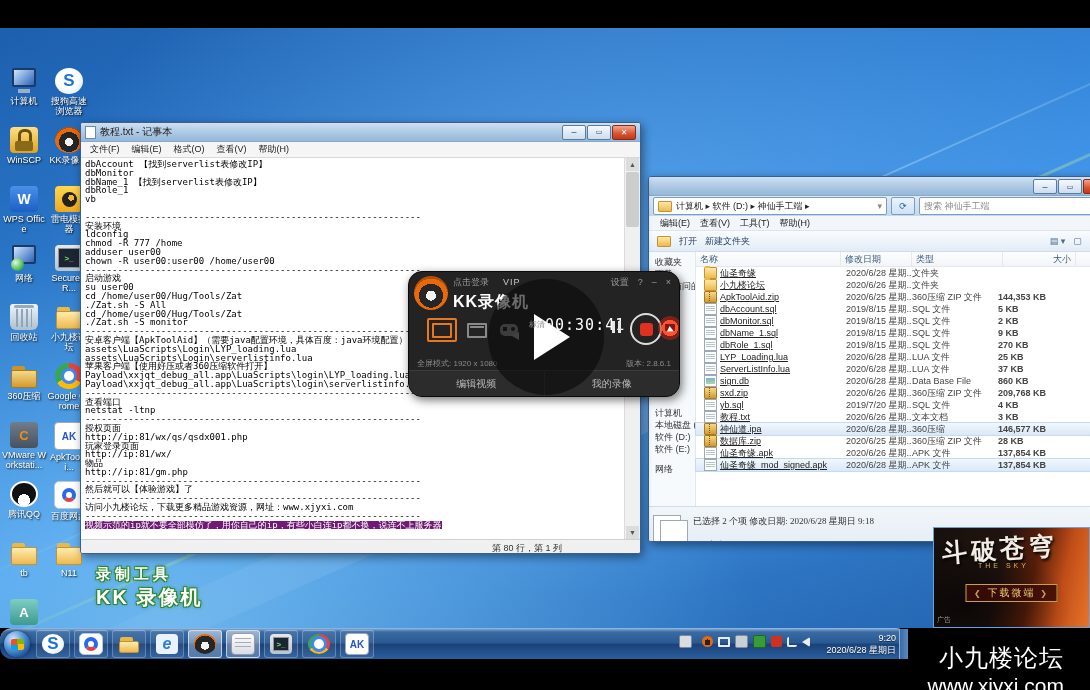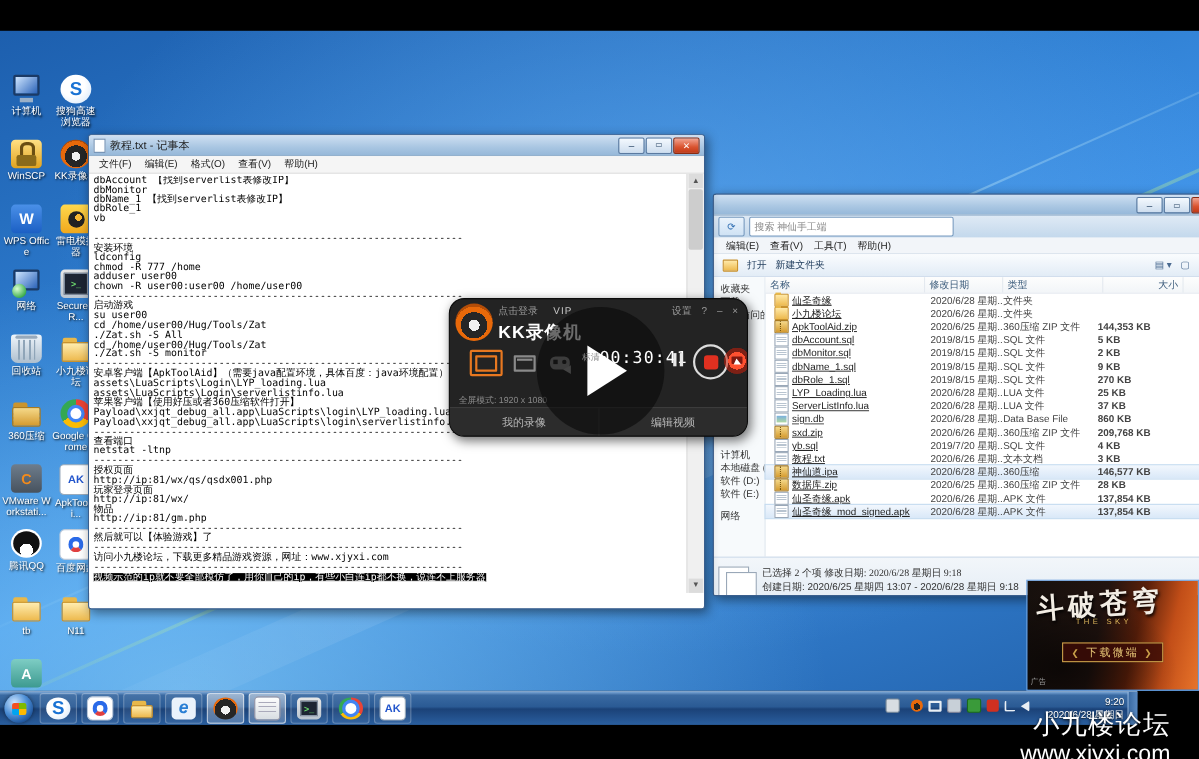--- a/index.html
+++ b/index.html
@@ -97,21 +97,21 @@
   .wb.close{background:linear-gradient(#f2a490,#d9522e 60%,#c03a18);color:#fff;border-color:#8a2a10;}
   .wb.min::before{content:"–";} .wb.max::before{content:"▭";font-size:7px;} .wb.close::before{content:"✕";font-size:8px;}
   .pageic{width:9px;height:11px;background:#fff;border:1px solid #6a8ab0;}
   
   #notepad{left:80px;top:90px;width:559px;height:430px;margin-top:32px;}
   .menubar{height:15px;background:#f5f5f5;border-bottom:1px solid #d9d9d9;display:flex;align-items:center;padding-left:4px;gap:2px;}
   .mitem{padding:0 5px;font-size:9px;color:#222;}
   .np-body{position:relative;height:381px;background:#fff;}
   .np-text{position:absolute;left:4px;top:2px;right:19px;bottom:0;overflow:hidden;
     font-family:"DejaVu Sans Mono","Liberation Mono",monospace;font-size:9px;line-height:8.8px;white-space:pre;color:#000;}
-  .np-sel{display:inline-block;background:#000000;color:#fff;text-decoration:underline;}
+  .np-sel{display:inline-block;background:#701a75;color:#fff;}
   .vscroll{position:absolute;right:0;top:0;width:15px;bottom:0;background:#f0f0f0;border-left:1px solid #dcdcdc;}
   .varrow{position:absolute;left:1px;width:13px;height:13px;background:#dcdcdc;color:#555;font-size:7px;
     display:flex;align-items:center;justify-content:center;}
   .va-up{top:0;} .va-dn{bottom:0;}
   .vthumb{position:absolute;left:1px;top:14px;width:13px;height:55px;background:#cdcdcd;border-radius:2px;}
   .np-status{height:16px;background:#f0f0f0;border-top:1px solid #d0d0d0;display:flex;align-items:center;
     justify-content:flex-end;padding-right:78px;font-size:9px;color:#333;}
   
   #explorer{left:648px;top:176px;width:460px;height:364px;background:#eef3f8;}
   .ex-tbar{height:18px;background:linear-gradient(#cfe0f2,#a9c6e2 60%,#96b8d9);position:relative;border-bottom:1px solid #8aa9c8;}
@@ -185,43 +185,43 @@
   .kk-pause{position:absolute;left:198px;top:47px;width:18px;height:16px;display:flex;gap:3px;align-items:center;justify-content:center;z-index:6;}
   .kk-pause i{width:3px;height:12px;background:#e8e8e8;}
   .kk-stop{position:absolute;left:221px;top:41px;width:28px;height:28px;border:2px solid #dcdcdc;border-radius:50%;
     display:flex;align-items:center;justify-content:center;z-index:6;}
   .kk-stop i{width:13px;height:13px;background:#e03020;border-radius:3px;}
   .kk-cam{position:absolute;left:249px;top:44px;width:24px;height:24px;border-radius:50%;z-index:6;
     background:radial-gradient(circle,#ff5030 0 8px,rgba(200,30,10,.55) 8px 12px,transparent 12px);}
   .kk-cam::before{content:"";position:absolute;left:7px;top:8px;width:10px;height:7px;background:#801810;border-radius:1px;}
   .kk-cam::after{content:"";position:absolute;left:10px;top:11px;border-left:6px solid #fff;border-top:3px solid transparent;
     border-bottom:3px solid transparent;transform:rotate(25deg);}
-  .kk-info{position:absolute;left:0;right:0;top:86px;display:flex;padding:0 8px;color:#8a8a8a;font-size:8px;flex-direction:column;}
+  .kk-info{position:absolute;left:0;right:0;top:86px;display:flex;padding:0 8px;color:#8a8a8a;font-size:8px;}
   .kk-ver{margin-left:auto;}
   .kk-btns{position:absolute;left:0;right:0;bottom:0;height:25px;display:flex;border-top:1px solid #3c3c3c;background:#2c2c2c;}
   .kk-btn{flex:1;display:flex;align-items:center;justify-content:center;color:#b8b8b8;font-size:10px;}
   .kk-btn:first-child{border-right:1px solid #3c3c3c;}
   .kk-overlay{position:absolute;left:79px;top:7px;width:116px;height:116px;border-radius:50%;background:rgba(8,8,8,.6);
     z-index:5;display:flex;align-items:center;justify-content:center;}
   .kk-overlay::after{content:"";border-left:36px solid #fff;border-top:23px solid transparent;border-bottom:23px solid transparent;margin-left:12px;}
   
   #ad{position:absolute;left:933px;top:527px;width:155px;height:99px;border:1px solid #6aa0e0;overflow:hidden;
     background:linear-gradient(103deg,#16100d 0%,#221410 42%,#5a1f0a 62%,#c24e18 80%,#e8742a 100%);}
   #ad::before{content:"";position:absolute;inset:0;background:radial-gradient(ellipse at 20% 80%,rgba(0,0,0,.6),transparent 60%);}
   .ad-title{position:absolute;left:8px;top:4px;width:140px;font-family:"Liberation Serif","DejaVu Serif",serif;
     font-size:25px;font-weight:bold;color:#f2ede4;transform:rotate(-4deg);letter-spacing:4px;text-shadow:1px 2px 3px #000;}
   .ad-sub{position:absolute;left:44px;top:34px;color:#d8b25a;font-size:7px;letter-spacing:3px;}
   .ad-btn{position:absolute;left:50%;top:56px;transform:translateX(-50%);border:1px solid #c9a04a;color:#e8c878;
     background:rgba(60,12,6,.85);font-size:10px;padding:1px 8px;white-space:nowrap;letter-spacing:2px;}
   .ad-arrow{color:#c9a04a;font-size:8px;}
   .ad-tag{position:absolute;left:3px;bottom:2px;color:#9a9a9a;font-size:7px;}
   
-  .taskbar{position:absolute;left:0;top:628px;width:1034px;height:30px;
+  .taskbar{position:absolute;left:0;top:628px;width:908px;height:30px;
     background:linear-gradient(#7aa6d6 0%,#3a6aa2 10%,#2a5a94 45%,#1b4278 52%,#2a5f9f 100%);
-    border-top:1px solid #8fb4dc;display:flex;align-items:center;}
+    border-top:1px solid #8fb4dc;display:flex;align-items:center;border-radius:12px;}
   .startorb{width:26px;height:26px;margin:0 6px 0 4px;border-radius:50%;position:relative;
     background:radial-gradient(circle at 35% 30%,#cfe6ff,#4d8fd6 45%,#1a4f96 80%);box-shadow:0 0 4px rgba(0,0,0,.5);
     display:flex;align-items:center;justify-content:center;}
   .startorb::before{content:"";width:13px;height:11px;border-radius:2px;
     background:conic-gradient(#7fba00 0 90deg,#ffb900 90deg 180deg,#00a4ef 180deg 270deg,#f25022 270deg 360deg);}
   .tbtns{display:flex;gap:4px;align-items:center;height:100%;}
   .tbtn{width:32px;height:26px;border:1px solid rgba(255,255,255,.25);border-radius:3px;
     display:flex;align-items:center;justify-content:center;background:rgba(255,255,255,.06);}
   .tbtn.active{background:linear-gradient(rgba(255,255,255,.5),rgba(255,255,255,.2));border-color:rgba(255,255,255,.6);}
   .tray{position:absolute;right:98px;top:6px;display:flex;gap:5px;align-items:center;}
@@ -347,31 +347,40 @@
           <div class="ic ic-baidupan"></div>
           <div class="dlabel">百度网盘</div>
         </div>
 
         <div class="dicon">
           <div class="ic ic-folder"></div>
           <div class="dlabel">N11</div>
         </div>
       </div>
 
+    <div class="cap">
+      <div class="cap1">录制工具</div>
+      <div class="cap2">KK 录像机</div>
+    </div>
   </div>
 
   <div class="win" id="explorer" style="z-index:10;">
     <div class="ex-tbar">
       <div class="wbtns">
         <div class="wb min"></div>
         <div class="wb max"></div>
         <div class="wb close"></div>
       </div>
     </div>
     <div class="addr">
+      <div class="addrbox">
+        <span class="minifolder"></span>
+        <span>计算机 ▸ 软件 (D:) ▸ 神仙手工端 ▸</span>
+        <span class="chev">▾</span>
+      </div>
       <div class="go-refresh">⟳</div>
       <div class="searchbox">
         <span>搜索 神仙手工端</span>
 
       </div>
     </div>
     <div class="ex-menubar">
 
     <span class="mitem">编辑(E)</span>
         <span class="mitem">查看(V)</span>
@@ -550,21 +559,20 @@
               <span class="fc-date">2020/6/28 星期..</span>
               <span class="fc-type">APK 文件</span>
               <span class="fc-size">137,854 KB</span>
             </div>
           </div>
       </div>
     </div>
     <div class="ex-status">
       <div class="thumb2"></div>
       <div class="st1">已选择 2 个项    修改日期: 2020/6/28 星期日 9:18</div>
-      <div class="st1b">创建日期: 2020/6/25 星期四 13:07 - 2020/6/28 星期日 9:18</div>
       <div class="st2">大小: 262 MB</div>
     </div>
   </div>
 
   <div class="win" id="notepad" style="z-index:15;">
     <div class="tbar">
       <span class="pageic"></span>
       <span class="wtitle">教程.txt - 记事本</span>
       <div class="wbtns">
         <div class="wb min"></div>
@@ -622,20 +630,23 @@
 --------------------------------------------------------------
 访问小九楼论坛，下载更多精品游戏资源，网址：www.xjyxi.com
 --------------------------------------------------------------</span>
 <span class="np-sel">视频示范的ip就不要全部模仿了，用你自己的ip，有些小白连ip都不换，说连不上服务器</span></div>
       <div class="vscroll">
         <div class="varrow va-up">▲</div>
         <div class="vthumb"></div>
         <div class="varrow va-dn">▼</div>
       </div>
     </div>
+    <div class="np-status">
+      <span>第 80 行，第 1 列</span>
+    </div>
   </div>
 
   <div class="win" id="kk" style="z-index:20;">
     <div class="kk-logo"></div>
     <div class="kk-title">
       <span class="kk-login">点击登录</span>
       <span class="kk-vip">VIP</span>
       <span class="kk-right">
         <span>设置</span>
         <span>?</span>
@@ -664,22 +675,22 @@
       </div>
     <div class="kk-stop">
         <i></i>
       </div>
     <div class="kk-cam"></div>
     <div class="kk-info">
       <span>全屏模式: 1920 x 1080</span>
       <span class="kk-ver">版本: 2.8.6.1</span>
     </div>
     <div class="kk-btns">
+      <div class="kk-btn">编辑视频</div>
       <div class="kk-btn">我的录像</div>
-      <div class="kk-btn">编辑视频</div>
     </div>
     <div class="kk-overlay"></div>
   </div>
 
   <div id="ad" style="z-index:12;">
     <div class="ad-title">斗破苍穹</div>
     <div class="ad-sub">THE SKY</div>
     <div class="ad-btn"><span class="ad-arrow">❮</span> <span>下载微端</span> <span class="ad-arrow">❯</span></div>
     <div class="ad-tag">广告</div>
   </div>

